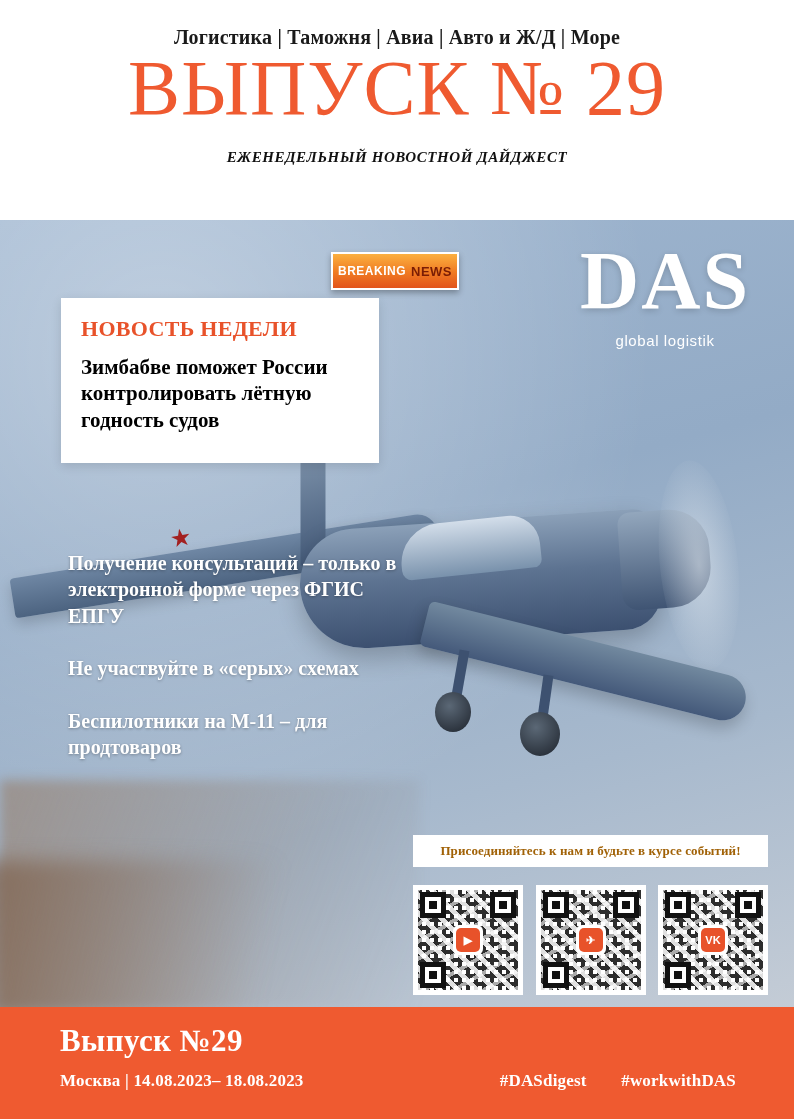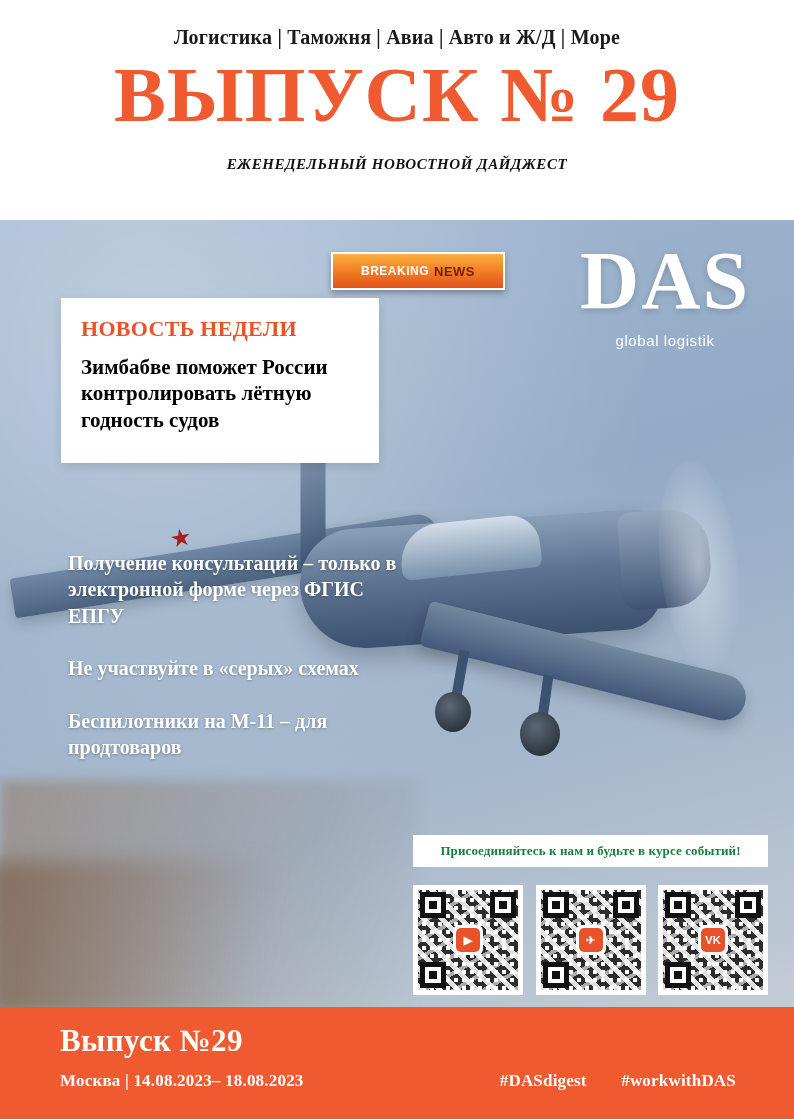--- a/index.html
+++ b/index.html
@@ -29,24 +29,24 @@
   }
   .rubrics {
     margin-top: 26px;
     font-family: "Liberation Serif", serif;
     font-size: 20px;
     font-weight: bold;
     color: #1a1a1a;
     letter-spacing: 0.2px;
   }
   .issue-title {
-    margin-top: 7px;
+    margin-top: 0;
     font-family: "Liberation Serif", serif;
     font-size: 78px;
-    font-weight: bold;
+    font-weight: normal;
     color: #ef5a30;
     letter-spacing: 1px;
     line-height: 1;
   }
   .subtitle {
     margin-top: 22px;
     font-family: "Liberation Serif", serif;
     font-style: italic;
     font-weight: bold;
     font-size: 15px;
@@ -162,21 +162,21 @@
 
   
   .breaking {
     position: absolute;
     left: 331px; top: 18px;
     width: 155px; height: 70px;
   }
   .breaking .ribbon {
     position: absolute;
     left: 0; top: 14px;
-    width: 174px; height: 38px;
+    width: 128px; height: 38px;
     background: linear-gradient(180deg, #fbb040 0%, #f07a22 55%, #e2541c 100%);
     border: 2px solid #ffffff;
     box-shadow: 0 3px 6px rgba(0,0,0,0.3);
     display: flex;
     align-items: center;
     justify-content: center;
     gap: 5px;
   }
   .breaking .b1 {
     font-family: "Liberation Sans", sans-serif;
@@ -266,21 +266,21 @@
     left: 413px; top: 615px;
     width: 355px;
   }
   .social .caption {
     background: #ffffff;
     padding: 8px 10px;
     text-align: center;
     font-family: "Liberation Serif", serif;
     font-size: 13px;
     font-weight: bold;
-    color: #15803d;
+    color: #a16207;
     letter-spacing: 0.1px;
   }
   .qrrow {
     margin-top: 18px;
     display: flex;
     justify-content: space-between;
   }
   .qr {
     position: relative;
     width: 110px;

